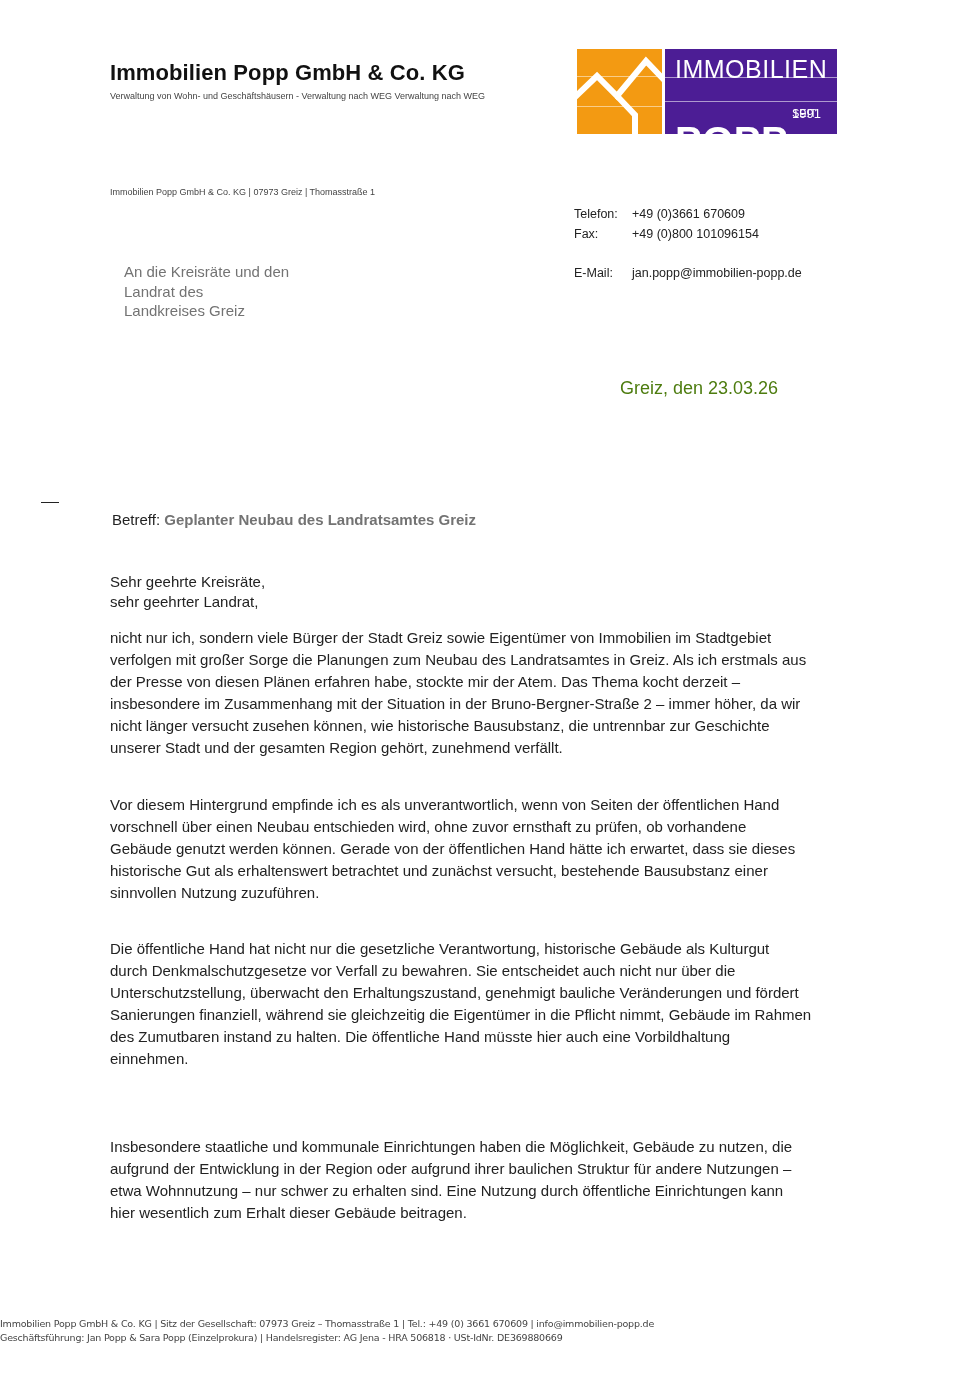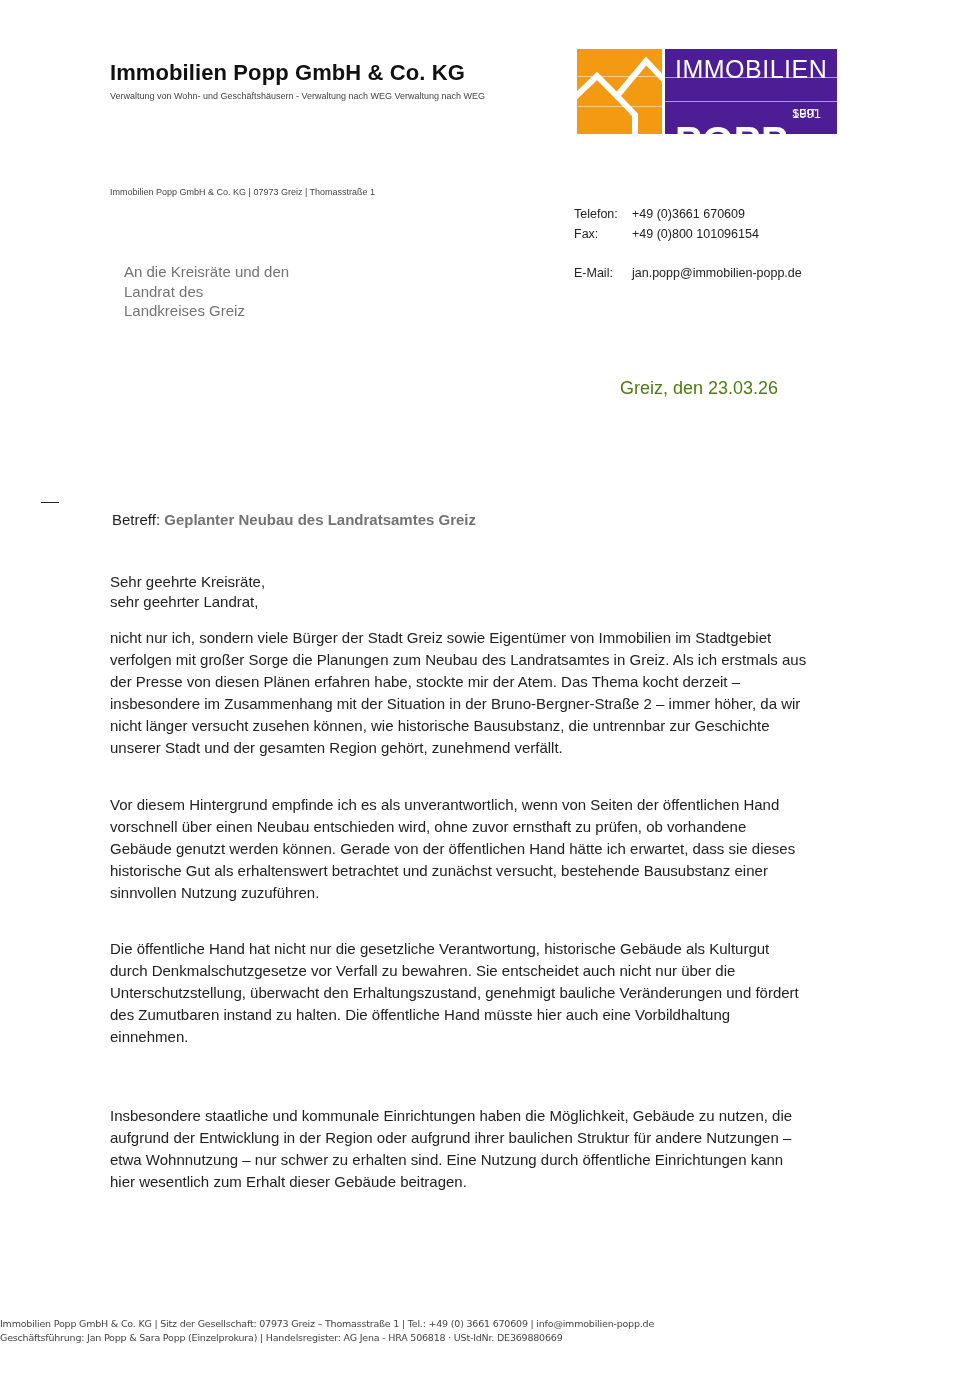--- a/index.html
+++ b/index.html
@@ -238,25 +238,26 @@
   <span class="line">vorschnell über einen Neubau entschieden wird, ohne zuvor ernsthaft zu prüfen, ob vorhandene</span>
   <span class="line">Gebäude genutzt werden können. Gerade von der öffentlichen Hand hätte ich erwartet, dass sie dieses</span>
   <span class="line">historische Gut als erhaltenswert betrachtet und zunächst versucht, bestehende Bausubstanz einer</span>
   <span class="line">sinnvollen Nutzung zuzuführen.</span>
 </div>
 
 <div class="abs para" style="top:938px;">
   <span class="line">Die öffentliche Hand hat nicht nur die gesetzliche Verantwortung, historische Gebäude als Kulturgut</span>
   <span class="line">durch Denkmalschutzgesetze vor Verfall zu bewahren. Sie entscheidet auch nicht nur über die</span>
   <span class="line">Unterschutzstellung, überwacht den Erhaltungszustand, genehmigt bauliche Veränderungen und fördert</span>
+  <span class="line">Sanierungen finanziell, während sie gleichzeitig die Eigentümer in die Pflicht nimmt, Gebäude im Rahmen</span>
   <span class="line">des Zumutbaren instand zu halten. Die öffentliche Hand müsste hier auch eine Vorbildhaltung</span>
   <span class="line">einnehmen.</span>
 </div>
 
-<div class="abs para" style="top:1105px;">
+<div class="abs para" style="top:1136px;">
   <span class="line">Insbesondere staatliche und kommunale Einrichtungen haben die Möglichkeit, Gebäude zu nutzen, die</span>
   <span class="line">aufgrund der Entwicklung in der Region oder aufgrund ihrer baulichen Struktur für andere Nutzungen –</span>
   <span class="line">etwa Wohnnutzung – nur schwer zu erhalten sind. Eine Nutzung durch öffentliche Einrichtungen kann</span>
   <span class="line">hier wesentlich zum Erhalt dieser Gebäude beitragen.</span>
 </div>
 
 <div class="abs footer">
   <div>Immobilien Popp GmbH &amp; Co. KG | Sitz der Gesellschaft: 07973 Greiz – Thomasstraße 1 | Tel.: +49 (0) 3661 670609 | info@immobilien-popp.de</div>
   <div>Geschäftsführung: Jan Popp &amp; Sara Popp (Einzelprokura) | Handelsregister: AG Jena - HRA 506818 · USt-IdNr. DE369880669</div>
 </div>

